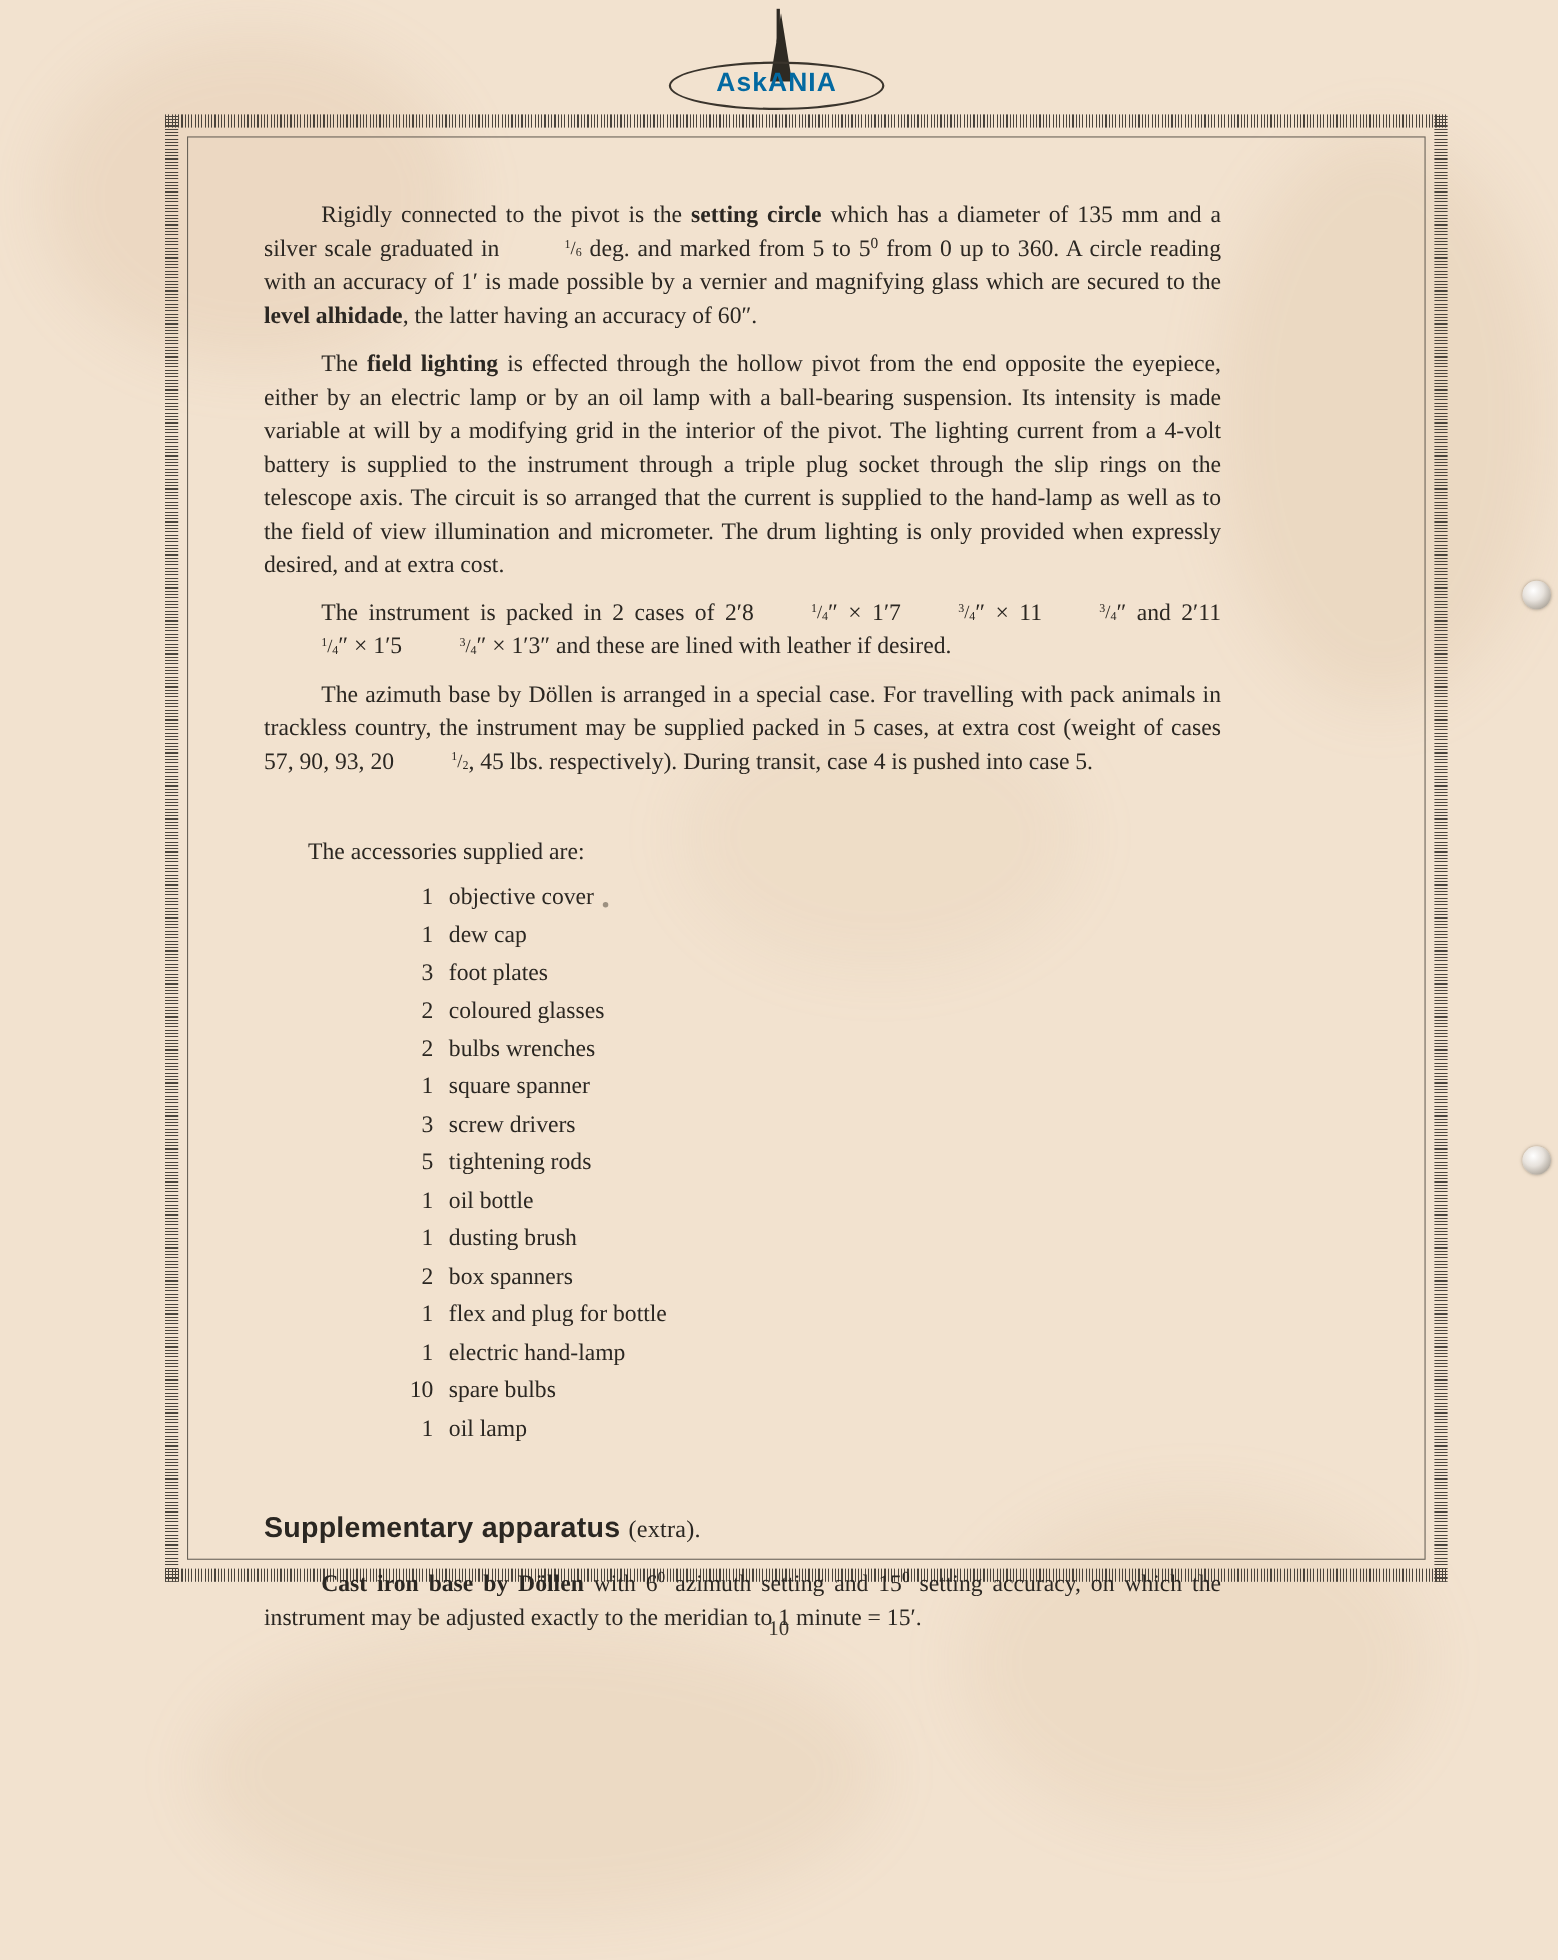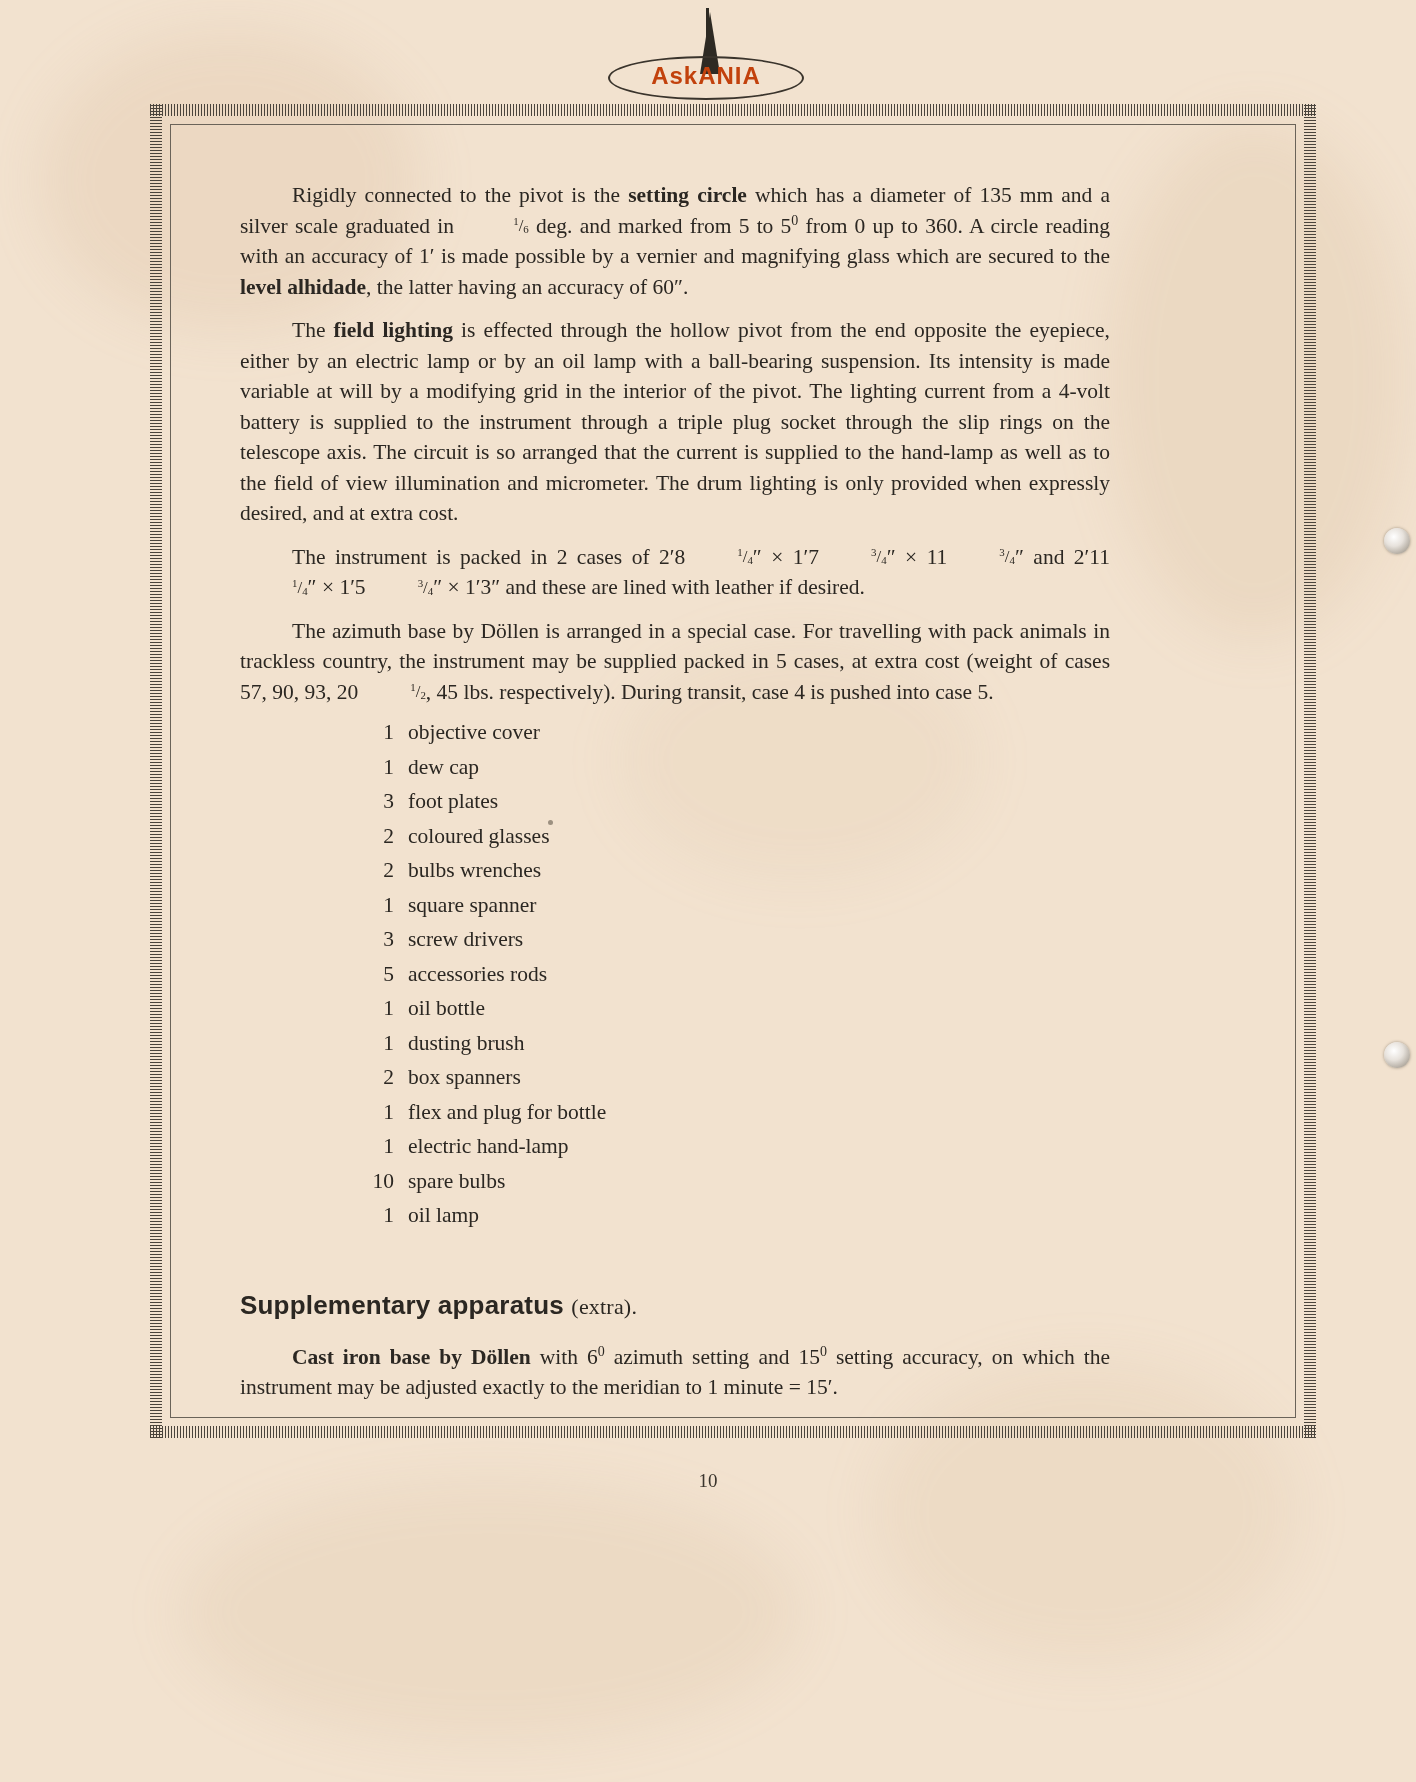--- a/index.html
+++ b/index.html
@@ -54,21 +54,21 @@
   }
   .logo-text {
     position: absolute;
     left: 0; top: 56px;
     width: 196px;
     text-align: center;
     font-family: "Liberation Sans", sans-serif;
     font-weight: bold;
     font-size: 24px;
     letter-spacing: 1px;
-    color: #c2410c;
+    color: #0369a1;
   }
   .logo-spire {
     position: absolute;
     left: 92px;
     top: 6px;
     width: 0;
     height: 0;
     border-left: 10px solid transparent;
     border-right: 10px solid transparent;
     border-bottom: 62px solid #2e2a23;
@@ -236,20 +236,21 @@
 <div class="speck speck-1"></div>
 
 <div class="content">
   <div id="paragraphs">
       <p class="para">Rigidly connected to the pivot is the <span class="b">setting circle</span> which has a diameter of 135 mm and a silver scale graduated in <span class="frac"><sup>1</sup>/<sub>6</sub></span> deg. and marked from 5 to 5<sup>0</sup> from 0 up to 360. A circle reading with an accuracy of 1′ is made possible by a vernier and magnifying glass which are secured to the <span class="b">level alhidade</span>, the latter having an accuracy of 60″.</p>
       <p class="para">The <span class="b">field lighting</span> is effected through the hollow pivot from the end opposite the eyepiece, either by an electric lamp or by an oil lamp with a ball-bearing suspension.  Its intensity is made variable at will by a modifying grid in the interior of the pivot.  The lighting current from a 4-volt battery is supplied to the instrument through a triple plug socket through the slip rings on the telescope axis.  The circuit is so arranged that the current is supplied to the hand-lamp as well as to the field of view illumination and micrometer.  The drum lighting is only provided when expressly desired, and at extra cost.</p>
       <p class="para">The instrument is packed in 2 cases of 2′8<span class="frac"><sup>1</sup>/<sub>4</sub></span>″ × 1′7<span class="frac"><sup>3</sup>/<sub>4</sub></span>″ × 11<span class="frac"><sup>3</sup>/<sub>4</sub></span>″ and 2′11<span class="frac"><sup>1</sup>/<sub>4</sub></span>″ × 1′5<span class="frac"><sup>3</sup>/<sub>4</sub></span>″ × 1′3″ and these are lined with leather if desired.</p>
       <p class="para">The azimuth base by Döllen is arranged in a special case.  For travelling with pack animals in trackless country, the instrument may be supplied packed in 5 cases, at extra cost (weight of cases 57, 90, 93, 20<span class="frac"><sup>1</sup>/<sub>2</sub></span>, 45 lbs. respectively).  During transit, case 4 is pushed into case 5.</p>
     </div>
 
+  <p class="accessories-intro">The accessories supplied are:</p>
   <ul class="acc-list" id="acc-list">
       <li>
         <span class="acc-qty">1</span>
         <span class="acc-name">objective cover</span>
       </li>
       <li>
         <span class="acc-qty">1</span>
         <span class="acc-name">dew cap</span>
       </li>
       <li>
@@ -267,21 +268,21 @@
       <li>
         <span class="acc-qty">1</span>
         <span class="acc-name">square spanner</span>
       </li>
       <li>
         <span class="acc-qty">3</span>
         <span class="acc-name">screw drivers</span>
       </li>
       <li>
         <span class="acc-qty">5</span>
-        <span class="acc-name">accessories rods</span>
+        <span class="acc-name">tightening rods</span>
       </li>
       <li>
         <span class="acc-qty">1</span>
         <span class="acc-name">oil bottle</span>
       </li>
       <li>
         <span class="acc-qty">1</span>
         <span class="acc-name">dusting brush</span>
       </li>
       <li>

